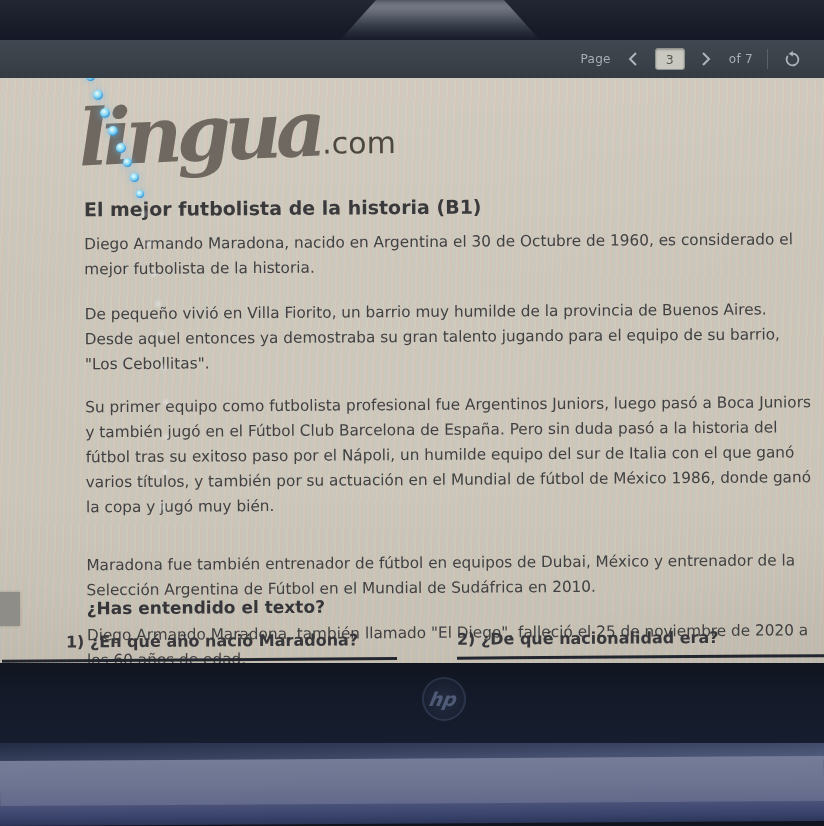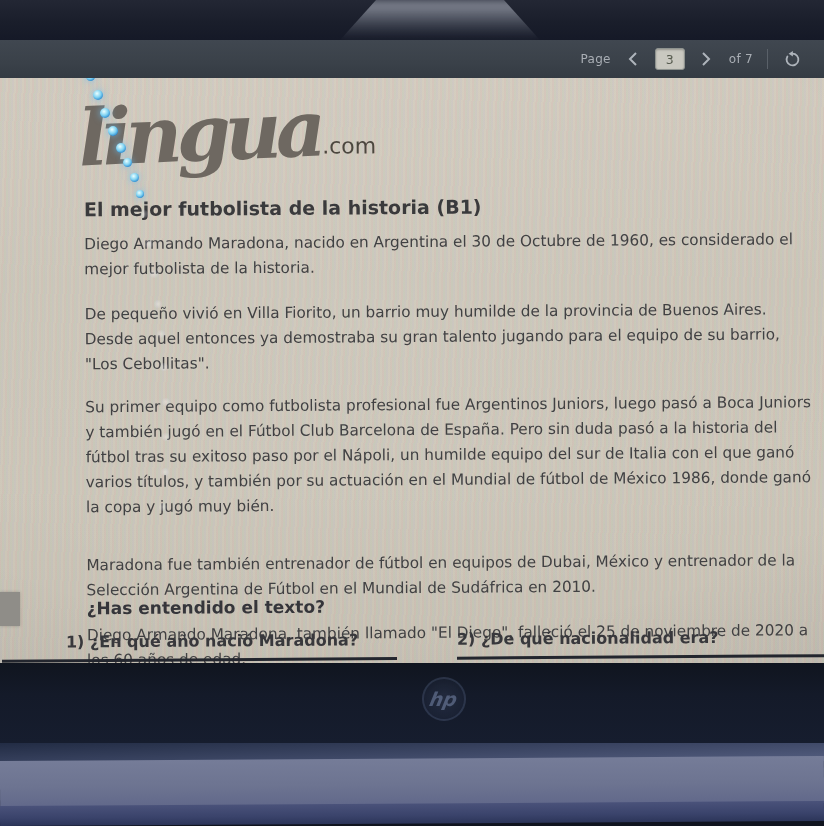--- a/index.html
+++ b/index.html
@@ -37,21 +37,21 @@
       rgba(132,146,214,.06) 4px 6px, rgba(226,210,160,.05) 6px 8px); }
   .vignette { position:absolute; inset:0; pointer-events:none;
     background:radial-gradient(130% 100% at 45% 40%, rgba(255,255,255,.07) 0%, rgba(0,0,0,0) 55%, rgba(40,40,60,.12) 100%); }
 
   .content { position:absolute; left:0; top:0; width:824px; height:585px;
     transform:rotate(-0.4deg); color:#3e3e40; }
 
   .logo { position:absolute; left:80px; top:8px; white-space:nowrap; }
   .logo-word { font-family:"DejaVu Serif", serif; font-style:italic; font-weight:bold;
     font-size:78px; letter-spacing:-6px; color:#6e6861; transform:rotate(-2deg); display:inline-block; }
-  .logo-tld { font-family:"DejaVu Sans", sans-serif; font-size:22px; color:#4c473f;
+  .logo-tld { font-family:"DejaVu Sans", sans-serif; font-size:30px; color:#4c473f;
     margin-left:2px; position:relative; top:-6px; }
 
   .doc-title { position:absolute; left:85px; top:118px; font-size:19px; font-weight:bold; color:#3a3a3c; }
 
   .paras { position:absolute; left:85px; top:152px; width:730px; font-size:15.3px;
     line-height:25px; color:#414143; }
   .paras p.p1 { margin-bottom:20px; }
   .paras p.p2 { margin-bottom:18px; }
   .paras p.p3 { margin-bottom:33px; }
   .paras p.p4 { margin-bottom:20px; }

